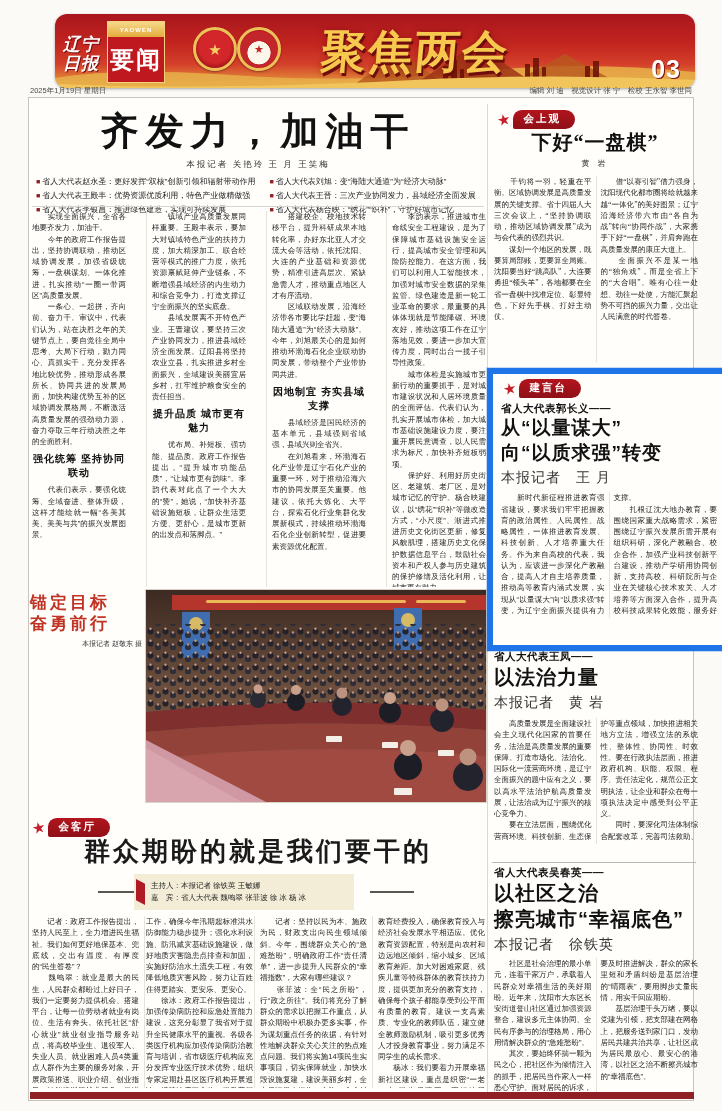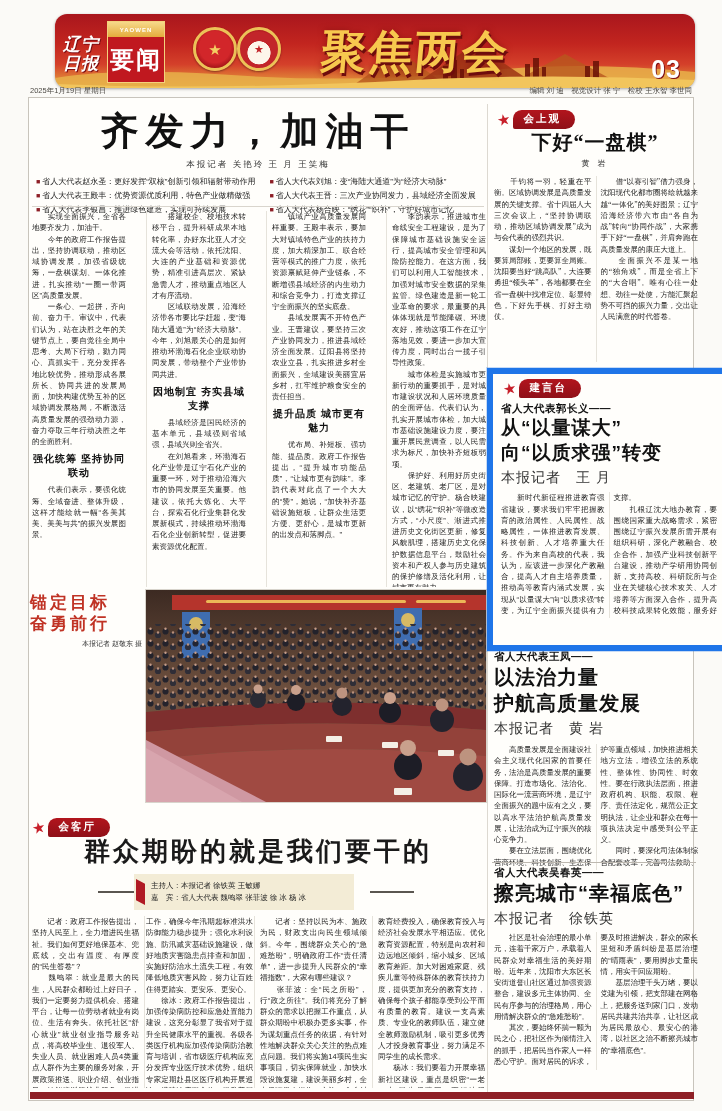--- a/index.html
+++ b/index.html
@@ -155,31 +155,31 @@
 
   <div class="bodycols" style="left:32px;top:211px;width:454px;height:376px;gap:15px;">
     <div class="bcol" style="width:107px;padding-right:5px;">
       <div class="btext">　　实现全面振兴，全省各地要齐发力，加油干。
 　　今年的政府工作报告提出，坚持协调联动，推动区域协调发展，加强省级统筹，一盘棋谋划、一体化推进，扎实推动“一圈一带两区”高质量发展。
 　　一条心、一起拼，齐向前、奋力干。审议中，代表们认为，站在决胜之年的关键节点上，要自觉往全局中思考、大局下行动，勠力同心、真抓实干，充分发挥各地比较优势，推动形成各展所长、协同共进的发展局面，加快构建优势互补的区域协调发展格局，不断激活高质量发展的强劲动力源，奋力夺取三年行动决胜之年的全面胜利。</div>
       <div class="colsubhead">强化统筹 坚持协同联动</div>
       <div class="btext">　　代表们表示，要强化统筹、全域奋进、整体升级，这样才能绘就一幅“各美其美、美美与共”的振兴发展图景。</div>
     </div>
     <div class="bcol" style="width:107px;padding:0 5px;">
+      <div class="btext">　　镇域产业高质量发展同样重要。王殿丰表示，要加大对镇域特色产业的扶持力度，加大精深加工、联合经营等模式的推广力度，依托资源禀赋延伸产业链条，不断增强县域经济的内生动力和综合竞争力，打造支撑辽宁全面振兴的坚实底盘。
+　　县域发展离不开特色产业。王晋建议，要坚持三次产业协同发力，推进县域经济全面发展。辽阳县将坚持农业立县，扎实推进乡村全面振兴，全域建设美丽宜居乡村，扛牢维护粮食安全的责任担当。</div>
+      <div class="colsubhead">提升品质 城市更有魅力</div>
+      <div class="btext">　　优布局、补短板、强功能、提品质。政府工作报告提出，“提升城市功能品质”，“让城市更有韵味”。李韵代表对此点了一个大大的“赞”，她说，“加快补齐基础设施短板，让群众生活更方便、更舒心，是城市更新的出发点和落脚点。”</div>
+    </div>
+    <div class="bcol" style="width:107px;padding:0 5px;">
       <div class="btext">　　搭建校企、校地技术转移平台，提升科研成果本地转化率，办好东北亚人才交流大会等活动，依托沈阳、大连的产业基础和资源优势，精准引进高层次、紧缺急需人才，推动重点地区人才有序流动。
 　　区域联动发展，沿海经济带各市要比学赶超，变“海陆大通道”为“经济大动脉”。今年，刘旭最关心的是如何推动环渤海石化企业联动协同发展，带动整个产业带协同共进。</div>
       <div class="colsubhead">因地制宜 夯实县域支撑</div>
       <div class="btext">　　县域经济是国民经济的基本单元，县域强则省域强，县域兴则全省兴。
 　　在刘旭看来，环渤海石化产业带是辽宁石化产业的重要一环，对于推动沿海六市的协同发展至关重要。他建议，依托大炼化、大平台，探索石化行业集群化发展新模式，持续推动环渤海石化企业创新转型，促进要素资源优化配置。</div>
-    </div>
-    <div class="bcol" style="width:107px;padding:0 5px;">
-      <div class="btext">　　镇域产业高质量发展同样重要。王殿丰表示，要加大对镇域特色产业的扶持力度，加大精深加工、联合经营等模式的推广力度，依托资源禀赋延伸产业链条，不断增强县域经济的内生动力和综合竞争力，打造支撑辽宁全面振兴的坚实底盘。
-　　县域发展离不开特色产业。王晋建议，要坚持三次产业协同发力，推进县域经济全面发展。辽阳县将坚持农业立县，扎实推进乡村全面振兴，全域建设美丽宜居乡村，扛牢维护粮食安全的责任担当。</div>
-      <div class="colsubhead">提升品质 城市更有魅力</div>
-      <div class="btext">　　优布局、补短板、强功能、提品质。政府工作报告提出，“提升城市功能品质”，“让城市更有韵味”。李韵代表对此点了一个大大的“赞”，她说，“加快补齐基础设施短板，让群众生活更方便、更舒心，是城市更新的出发点和落脚点。”</div>
     </div>
     <div class="bcol" style="width:107px;padding-left:5px;">
       <div class="btext">　　李韵表示，推进城市生命线安全工程建设，是为了保障城市基础设施安全运行，提高城市安全管理和风险防控能力。在这方面，我们可以利用人工智能技术，加强对城市安全数据的采集监管。绿色建造是新一轮工业革命的要求，最重要的具体体现就是节能降碳、环境友好，推动这项工作在辽宁落地见效，要进一步加大宣传力度，同时出台一揽子引导性政策。
 　　城市体检是实施城市更新行动的重要抓手，是对城市建设状况和人居环境质量的全面评估。代表们认为，扎实开展城市体检，加大城市基础设施建设力度，要注重开展民意调查，以人民需求为标尺，加快补齐短板弱项。
 　　保护好、利用好历史街区、老建筑、老厂区，是对城市记忆的守护。杨合映建议，以“绣花”“织补”等微改造方式，“小尺度”、渐进式推进历史文化街区更新，修复风貌肌理，搭建历史文化保护数据信息平台，鼓励社会资本和产权人参与历史建筑的保护修缮及活化利用，让城市更有魅力。</div>
     </div>
   </div>
 
   <div class="caption-block">
     <div class="cap-title">锚定目标</div>
@@ -303,32 +303,32 @@
       <div class="btext">　　新时代新征程推进教育强省建设，要求我们牢牢把握教育的政治属性、人民属性、战略属性，一体推进教育发展、科技创新、人才培养重大任务。作为来自高校的代表，我认为，应该进一步深化产教融合，提高人才自主培养质量，推动高等教育内涵式发展，实现从“以量谋大”向“以质求强”转变，为辽宁全面振兴提供有力支撑。
 　　扎根辽沈大地办教育，要围绕国家重大战略需求，紧密围绕辽宁振兴发展所需开展有组织科研，深化产教融合、校企合作，加强产业科技创新平台建设，推动产学研用协同创新，支持高校、科研院所与企业在关键核心技术攻关、人才培养等方面深入合作，提升高校科技成果转化效能，服务好辽宁优势特色产业和重大项目。
 　　我们还要聚焦全面振兴对人才、科技的需求深入推进教育强省建设，发挥教育的战略先导作用，厚植人才沃土，优化人才成长环境，破除体制机制障碍，培养更多优秀拔尖创新人才，为三年行动决胜之年贡献更大力量。</div>
     </div>
   </div>
 
   <div class="artsep" style="top:645px;"></div>
   <div class="wf" style="top:650px;">
     <div class="kicker">省人大代表王凤——</div>
     <div class="art-title" style="font-size:20px;">以法治力量</div>
-    <div class="art-title" style="font-size:20px;">护航高质量发展</div>
     <div class="art-byline">本报记者　黄 岩</div>
     <div class="cols2" style="height:126px;margin-top:6px;">
       <div class="btext">　　高质量发展是全面建设社会主义现代化国家的首要任务，法治是高质量发展的重要保障。打造市场化、法治化、国际化一流营商环境，是辽宁全面振兴的题中应有之义，要以高水平法治护航高质量发展，让法治成为辽宁振兴的核心竞争力。
 　　要在立法层面，围绕优化营商环境、科技创新、生态保护等重点领域，加快推进相关地方立法，增强立法的系统性、整体性、协同性、时效性。要在行政执法层面，推进政府机构、职能、权限、程序、责任法定化，规范公正文明执法，让企业和群众在每一项执法决定中感受到公平正义。
 　　同时，要深化司法体制综合配套改革，完善司法救助、法律援助等制度，健全多元解纷机制，依法平等保护各类市场主体合法权益，以法治之力稳预期、强信心、促发展，为辽宁全面振兴新突破营造安商惠企的良好环境。</div>
     </div>
   </div>
 
   <div class="artsep" style="top:862px;"></div>
   <div class="wcy" style="top:866px;">
     <div class="kicker">省人大代表吴春英——</div>
+    <div class="art-title" style="font-size:20px;">以社区之治</div>
     <div class="art-title" style="font-size:20px;">擦亮城市“幸福底色”</div>
     <div class="art-byline">本报记者　徐铁英</div>
     <div class="cols2" style="height:138px;margin-top:4px;">
       <div class="btext">　　社区是社会治理的最小单元，连着千家万户，承载着人民群众对幸福生活的美好期盼。近年来，沈阳市大东区长安街道誉山社区通过加强资源整合，建设多元主体协同、全民有序参与的治理格局，用心用情解决群众的“急难愁盼”。
 　　其次，要始终怀揣一颗为民之心，把社区作为倾情注入的抓手，把居民当作家人一样悉心守护。面对居民的诉求，要及时推进解决，群众的家长里短和矛盾纠纷是基层治理的“晴雨表”，要用脚步丈量民情，用实干回应期盼。
 　　基层治理千头万绪，要以党建为引领，把支部建在网格上，把服务送到家门口，发动居民共建共治共享，让社区成为居民最放心、最安心的港湾，以社区之治不断擦亮城市的“幸福底色”。</div>
     </div>
   </div>
 
   <div class="redbar"></div>

